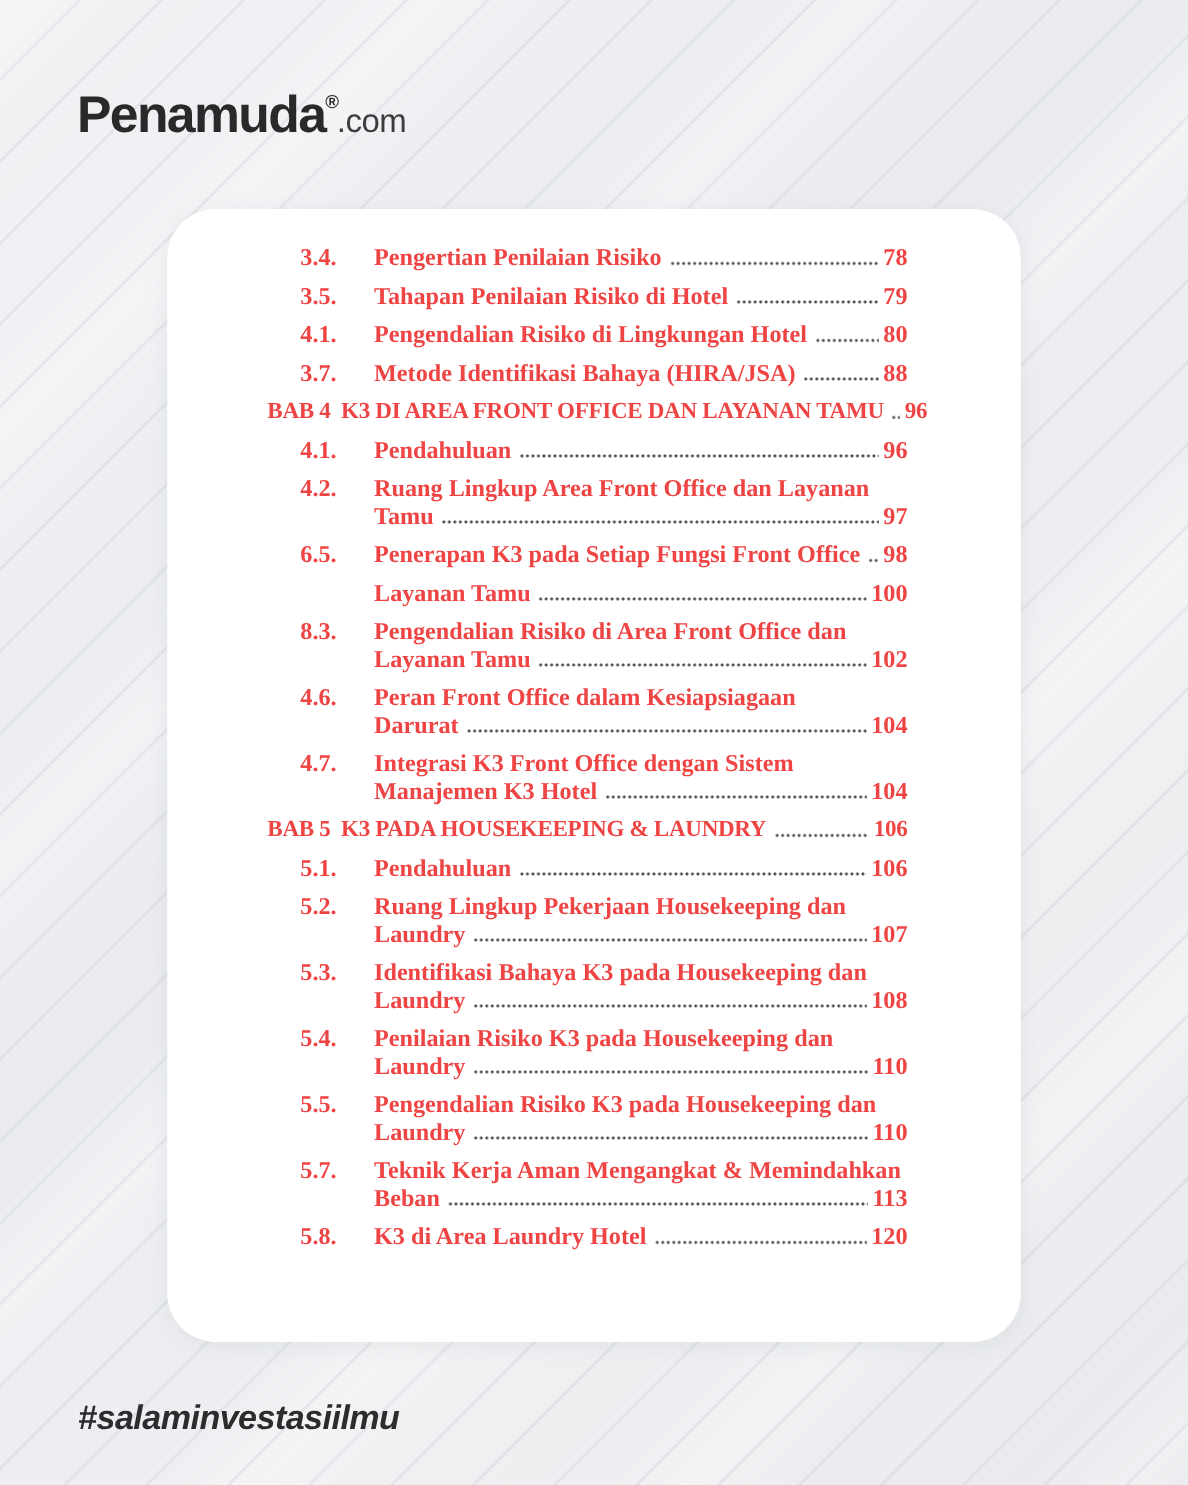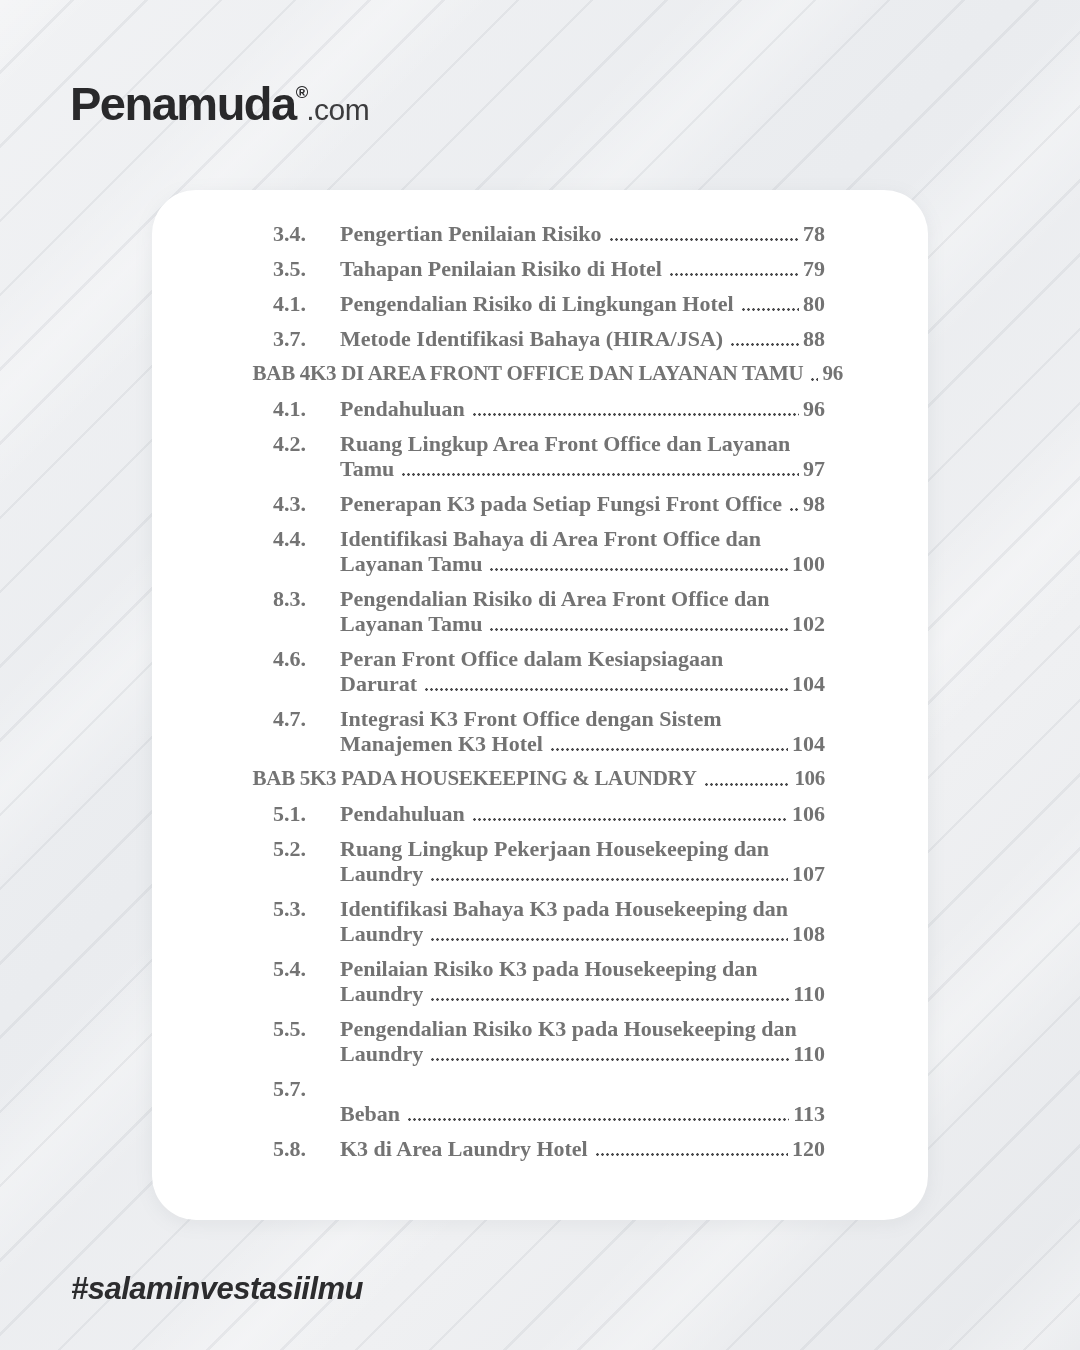--- a/index.html
+++ b/index.html
@@ -49,27 +49,27 @@
     border-radius: 44px;
     box-shadow: 0 4px 18px rgba(120,125,135,0.10);
     box-sizing: border-box;
     padding: 31px 103px 20px 91px;
   }
 
   
   .toc {
     font-family: "Liberation Serif", "DejaVu Serif", serif;
     font-weight: 600;
-    color: #737373;
+    color: #ef4444;
     font-size: 22px;
     line-height: 25px;
   }
   .entry { margin-bottom: 10px; }
   .entry.sub { padding-left: 30px; }
-  .entry.chapter { padding-left: 0; letter-spacing: -0.3px; font-size: 21px; text-align: right; }
+  .entry.chapter { padding-left: 0; letter-spacing: -0.3px; font-size: 21px; }
   .line { display: flex; align-items: baseline; white-space: nowrap; }
   .num { flex: 0 0 67px; }
   .title { flex: 0 0 auto; }
   .line.cont { padding-left: 67px; text-align: right; }
   .leader {
     flex: 1 1 8px; min-width: 8px;
     align-self: flex-end;
     height: 20px;
     margin: 0 4px 0 7px;
     background-image: radial-gradient(circle, #4b4b4d 1.15px, rgba(0,0,0,0) 1.5px);
@@ -151,31 +151,27 @@
             <span class="title">Ruang Lingkup Area Front Office dan Layanan</span>
           </div>
           <div class="line cont">
             <span class="title">Tamu</span>
             <span class="leader"></span>
             <span class="page">97</span>
           </div>
         </div>
         <div class="entry sub">
           <div class="line">
-            <span class="num">4.3.</span>
+            <span class="num">6.5.</span>
             <span class="title">Penerapan K3 pada Setiap Fungsi Front Office</span>
             <span class="leader"></span>
             <span class="page">98</span>
           </div>
         </div>
         <div class="entry sub">
-          <div class="line">
-            <span class="num">4.4.</span>
-            <span class="title">Identifikasi Bahaya di Area Front Office dan</span>
-          </div>
           <div class="line cont">
             <span class="title">Layanan Tamu</span>
             <span class="leader"></span>
             <span class="page">100</span>
           </div>
         </div>
         <div class="entry sub">
           <div class="line">
             <span class="num">8.3.</span>
             <span class="title">Pengendalian Risiko di Area Front Office dan</span>
@@ -264,20 +260,21 @@
           </div>
           <div class="line cont">
             <span class="title">Laundry</span>
             <span class="leader"></span>
             <span class="page">110</span>
           </div>
         </div>
         <div class="entry sub">
           <div class="line">
             <span class="num">5.7.</span>
+            <span class="title">Teknik Kerja Aman Mengangkat &amp; Memindahkan</span>
           </div>
           <div class="line cont">
             <span class="title">Beban</span>
             <span class="leader"></span>
             <span class="page">113</span>
           </div>
         </div>
         <div class="entry sub">
           <div class="line">
             <span class="num">5.8.</span>

